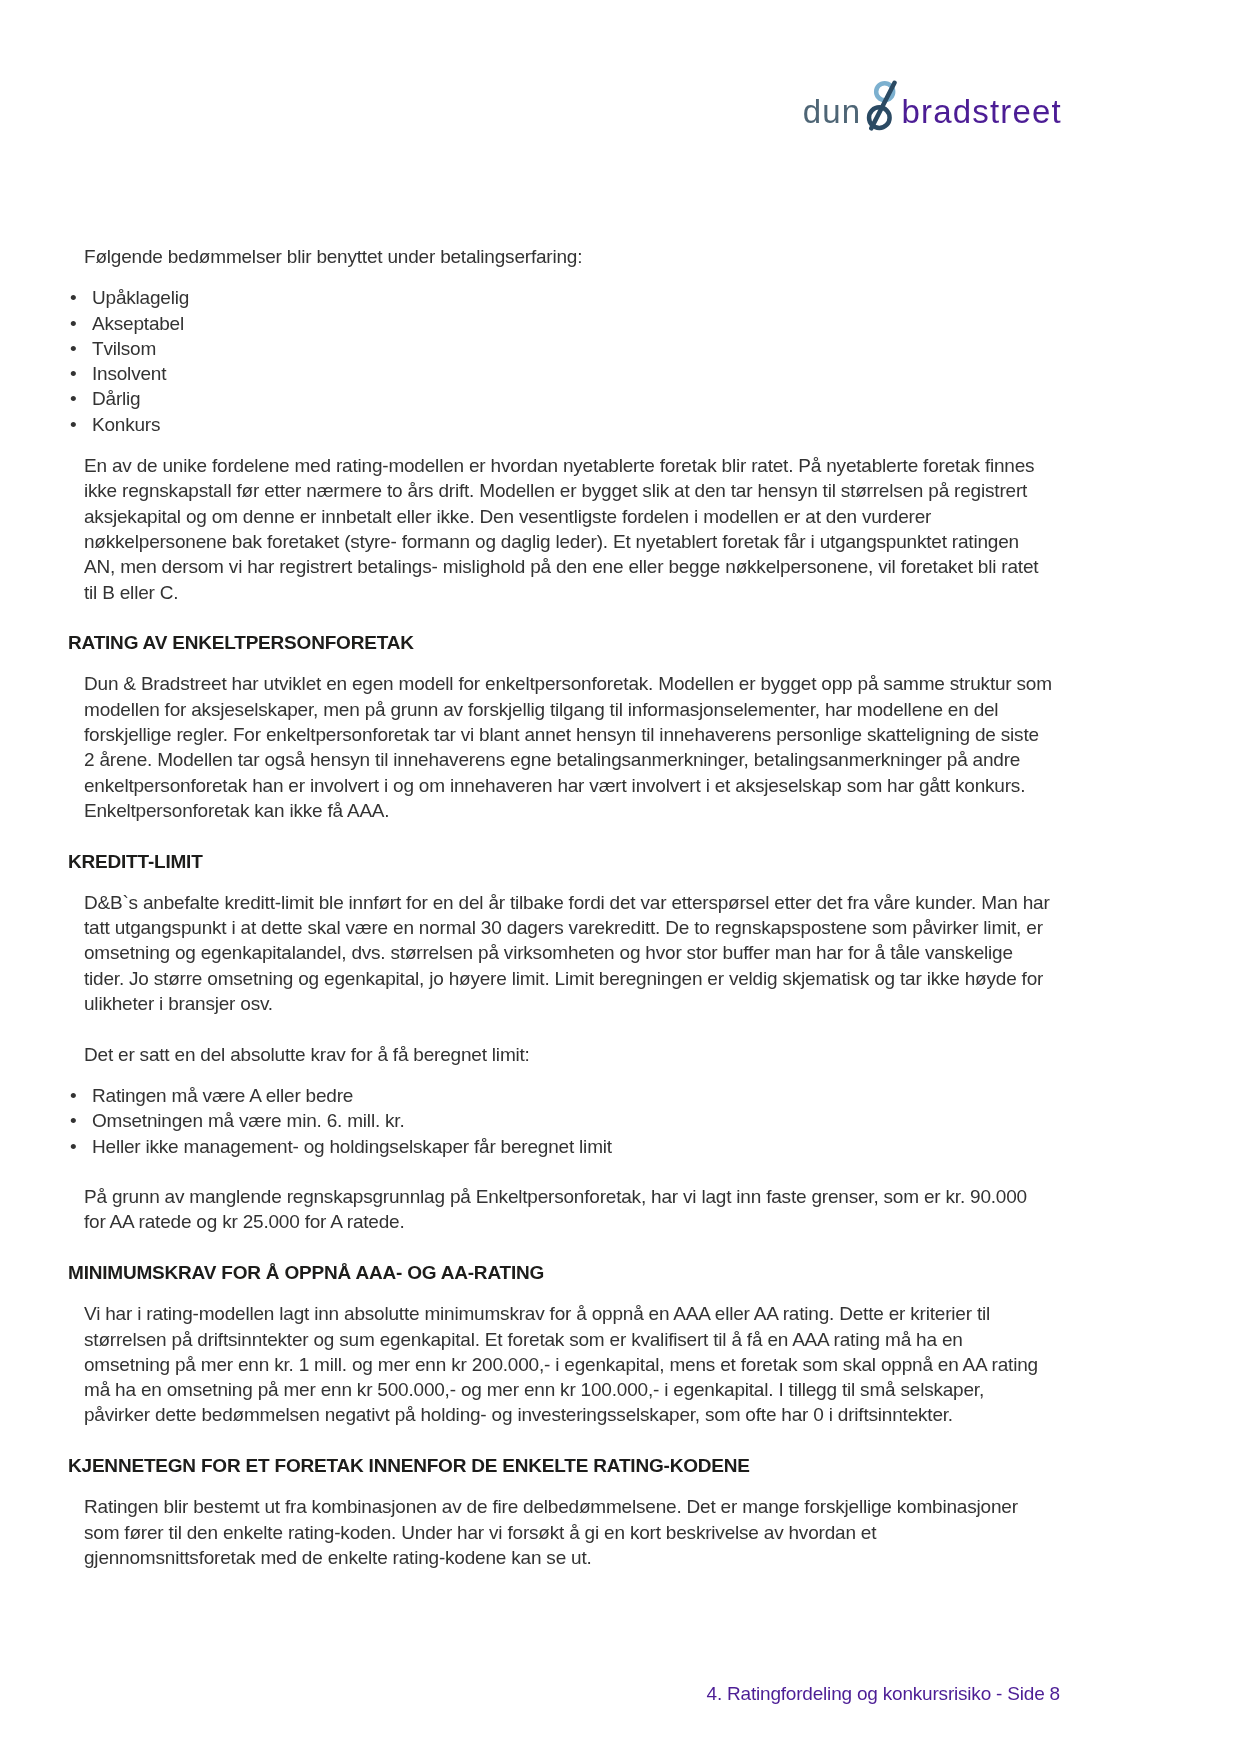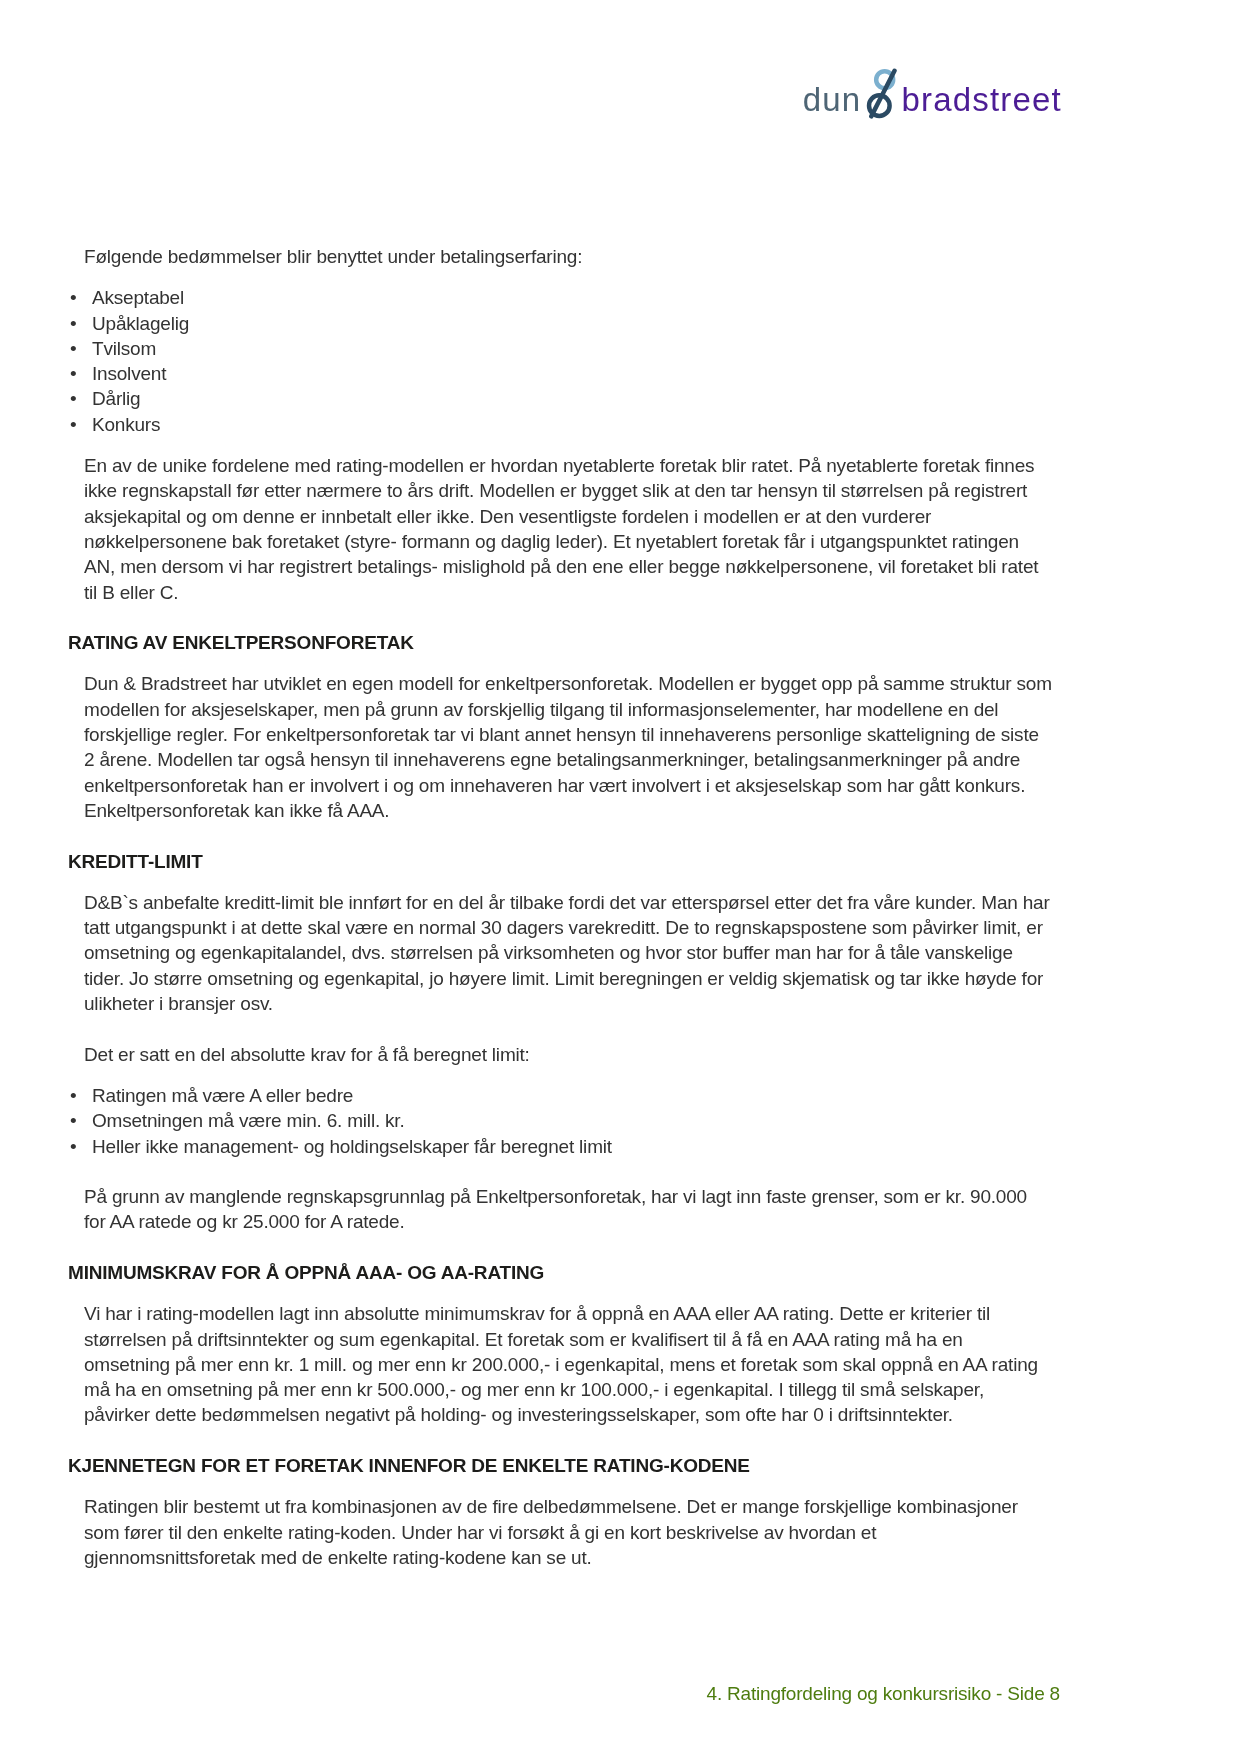--- a/index.html
+++ b/index.html
@@ -3,21 +3,21 @@
 <meta charset="utf-8">
 <style>
   html,body{margin:0;padding:0;}
   body{
     width:1241px;height:1754px;position:relative;background:#ffffff;
     font-family:"Liberation Sans","DejaVu Sans",sans-serif;
     color:#333333;overflow:hidden;
   }
   
   .logo{
-    position:absolute;top:68px;right:179px;
+    position:absolute;top:80px;right:179px;
     display:flex;align-items:center;white-space:nowrap;text-align:center;
   }
   .logo .word{font-size:33px;letter-spacing:1.2px;line-height:1;}
   .logo .dun{color:#4e6575;}
   .logo .brad{color:#4c1d95;}
   .logo .amp-wrap{margin:0 2px 6px 4px;display:block;}
   
   .content{
     position:absolute;left:68px;top:228px;width:1000px;
     font-size:19px;line-height:25.3px;letter-spacing:-0.2px;color:#333333;
@@ -28,21 +28,21 @@
     margin:25.3px 0 0 0;font-size:19px;line-height:25.3px;
     font-weight:700;color:#1d1d1b;letter-spacing:-0.2px;
   }
   h2:first-child{margin-top:0;}
   ul.bullets{margin:0;padding:0;list-style:none;}
   ul.bullets li{position:relative;padding-left:24px;}
   ul.bullets li::before{content:"\2022";position:absolute;left:2px;color:#333;}
   
   .footer{
     position:absolute;right:181px;top:1681px;
-    font-size:19px;line-height:25px;color:#4d7c0f;letter-spacing:-0.2px;
+    font-size:19px;line-height:25px;color:#4c1d95;letter-spacing:-0.2px;
     white-space:nowrap;
   }
 </style>
 </head>
 <body>
 
 <div class="logo">
   <span class="word dun">dun</span>
   <span class="amp-wrap">
     <svg width="34" height="52" viewBox="0 0 38 58" fill="none">
@@ -51,22 +51,22 @@
       <line x1="33" y1="3" x2="7" y2="54" stroke="#2b4a63" stroke-width="5" stroke-linecap="round"></line>
     </svg>
   </span>
   <span class="word brad">bradstreet</span>
 </div>
 
 <div class="content">
 
   <p>Følgende bedømmelser blir benyttet under betalingserfaring:</p>
   <ul class="bullets">
+    <li>Upåklagelig</li>
     <li>Akseptabel</li>
-    <li>Upåklagelig</li>
     <li>Tvilsom</li>
     <li>Insolvent</li>
     <li>Dårlig</li>
     <li>Konkurs</li>
   </ul>
 
   <p>En av de unike fordelene med rating-modellen er hvordan nyetablerte foretak blir ratet. På nyetablerte foretak finnes ikke regnskapstall før etter nærmere to års drift. Modellen er bygget slik at den tar hensyn til størrelsen på registrert aksjekapital og om denne er innbetalt eller ikke. Den vesentligste fordelen i modellen er at den vurderer nøkkelpersonene bak foretaket (styre- formann og daglig leder). Et nyetablert foretak får i utgangspunktet ratingen AN, men dersom vi har registrert betalings- mislighold på den ene eller begge nøkkelpersonene, vil foretaket bli ratet til B eller C.</p>
 
   <h2>RATING AV ENKELTPERSONFORETAK</h2>
   <p>Dun &amp; Bradstreet har utviklet en egen modell for enkeltpersonforetak. Modellen er bygget opp på samme struktur som modellen for aksjeselskaper, men på grunn av forskjellig tilgang til informasjonselementer, har modellene en del forskjellige regler. For enkeltpersonforetak tar vi blant annet hensyn til innehaverens personlige skatteligning de siste 2 årene. Modellen tar også hensyn til innehaverens egne betalingsanmerkninger, betalingsanmerkninger på andre enkeltpersonforetak han er involvert i og om innehaveren har vært involvert i et aksjeselskap som har gått konkurs. Enkeltpersonforetak kan ikke få AAA.</p>

